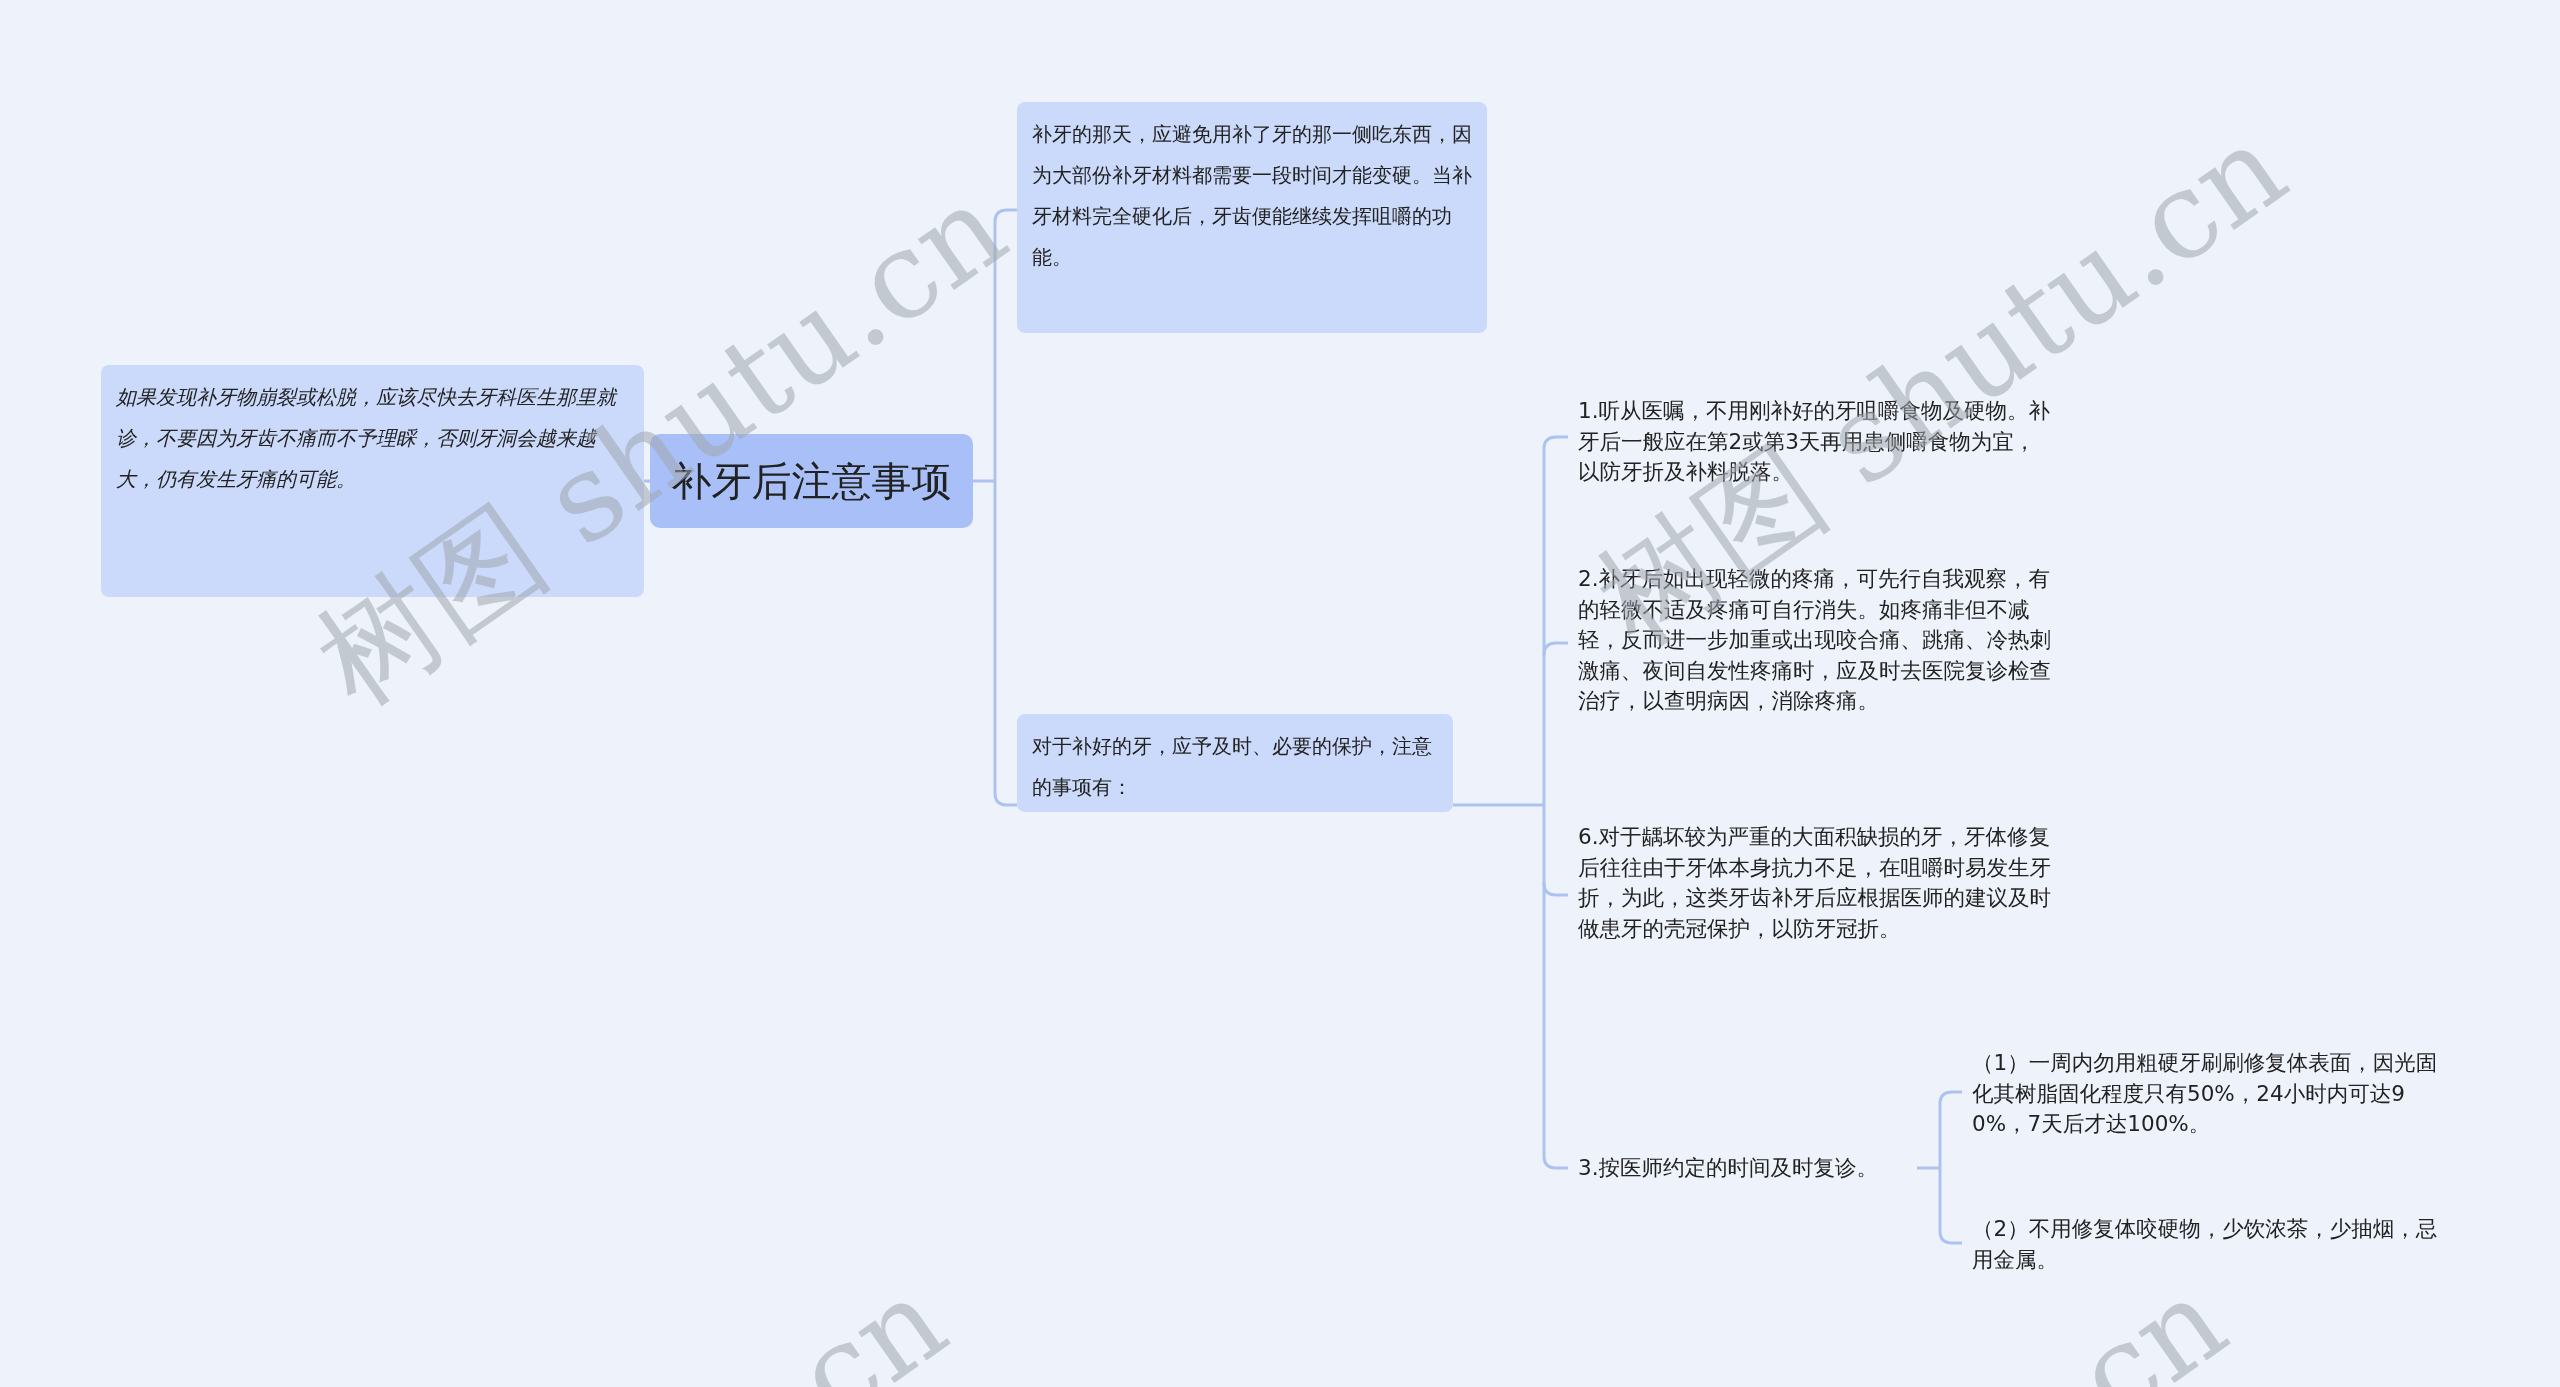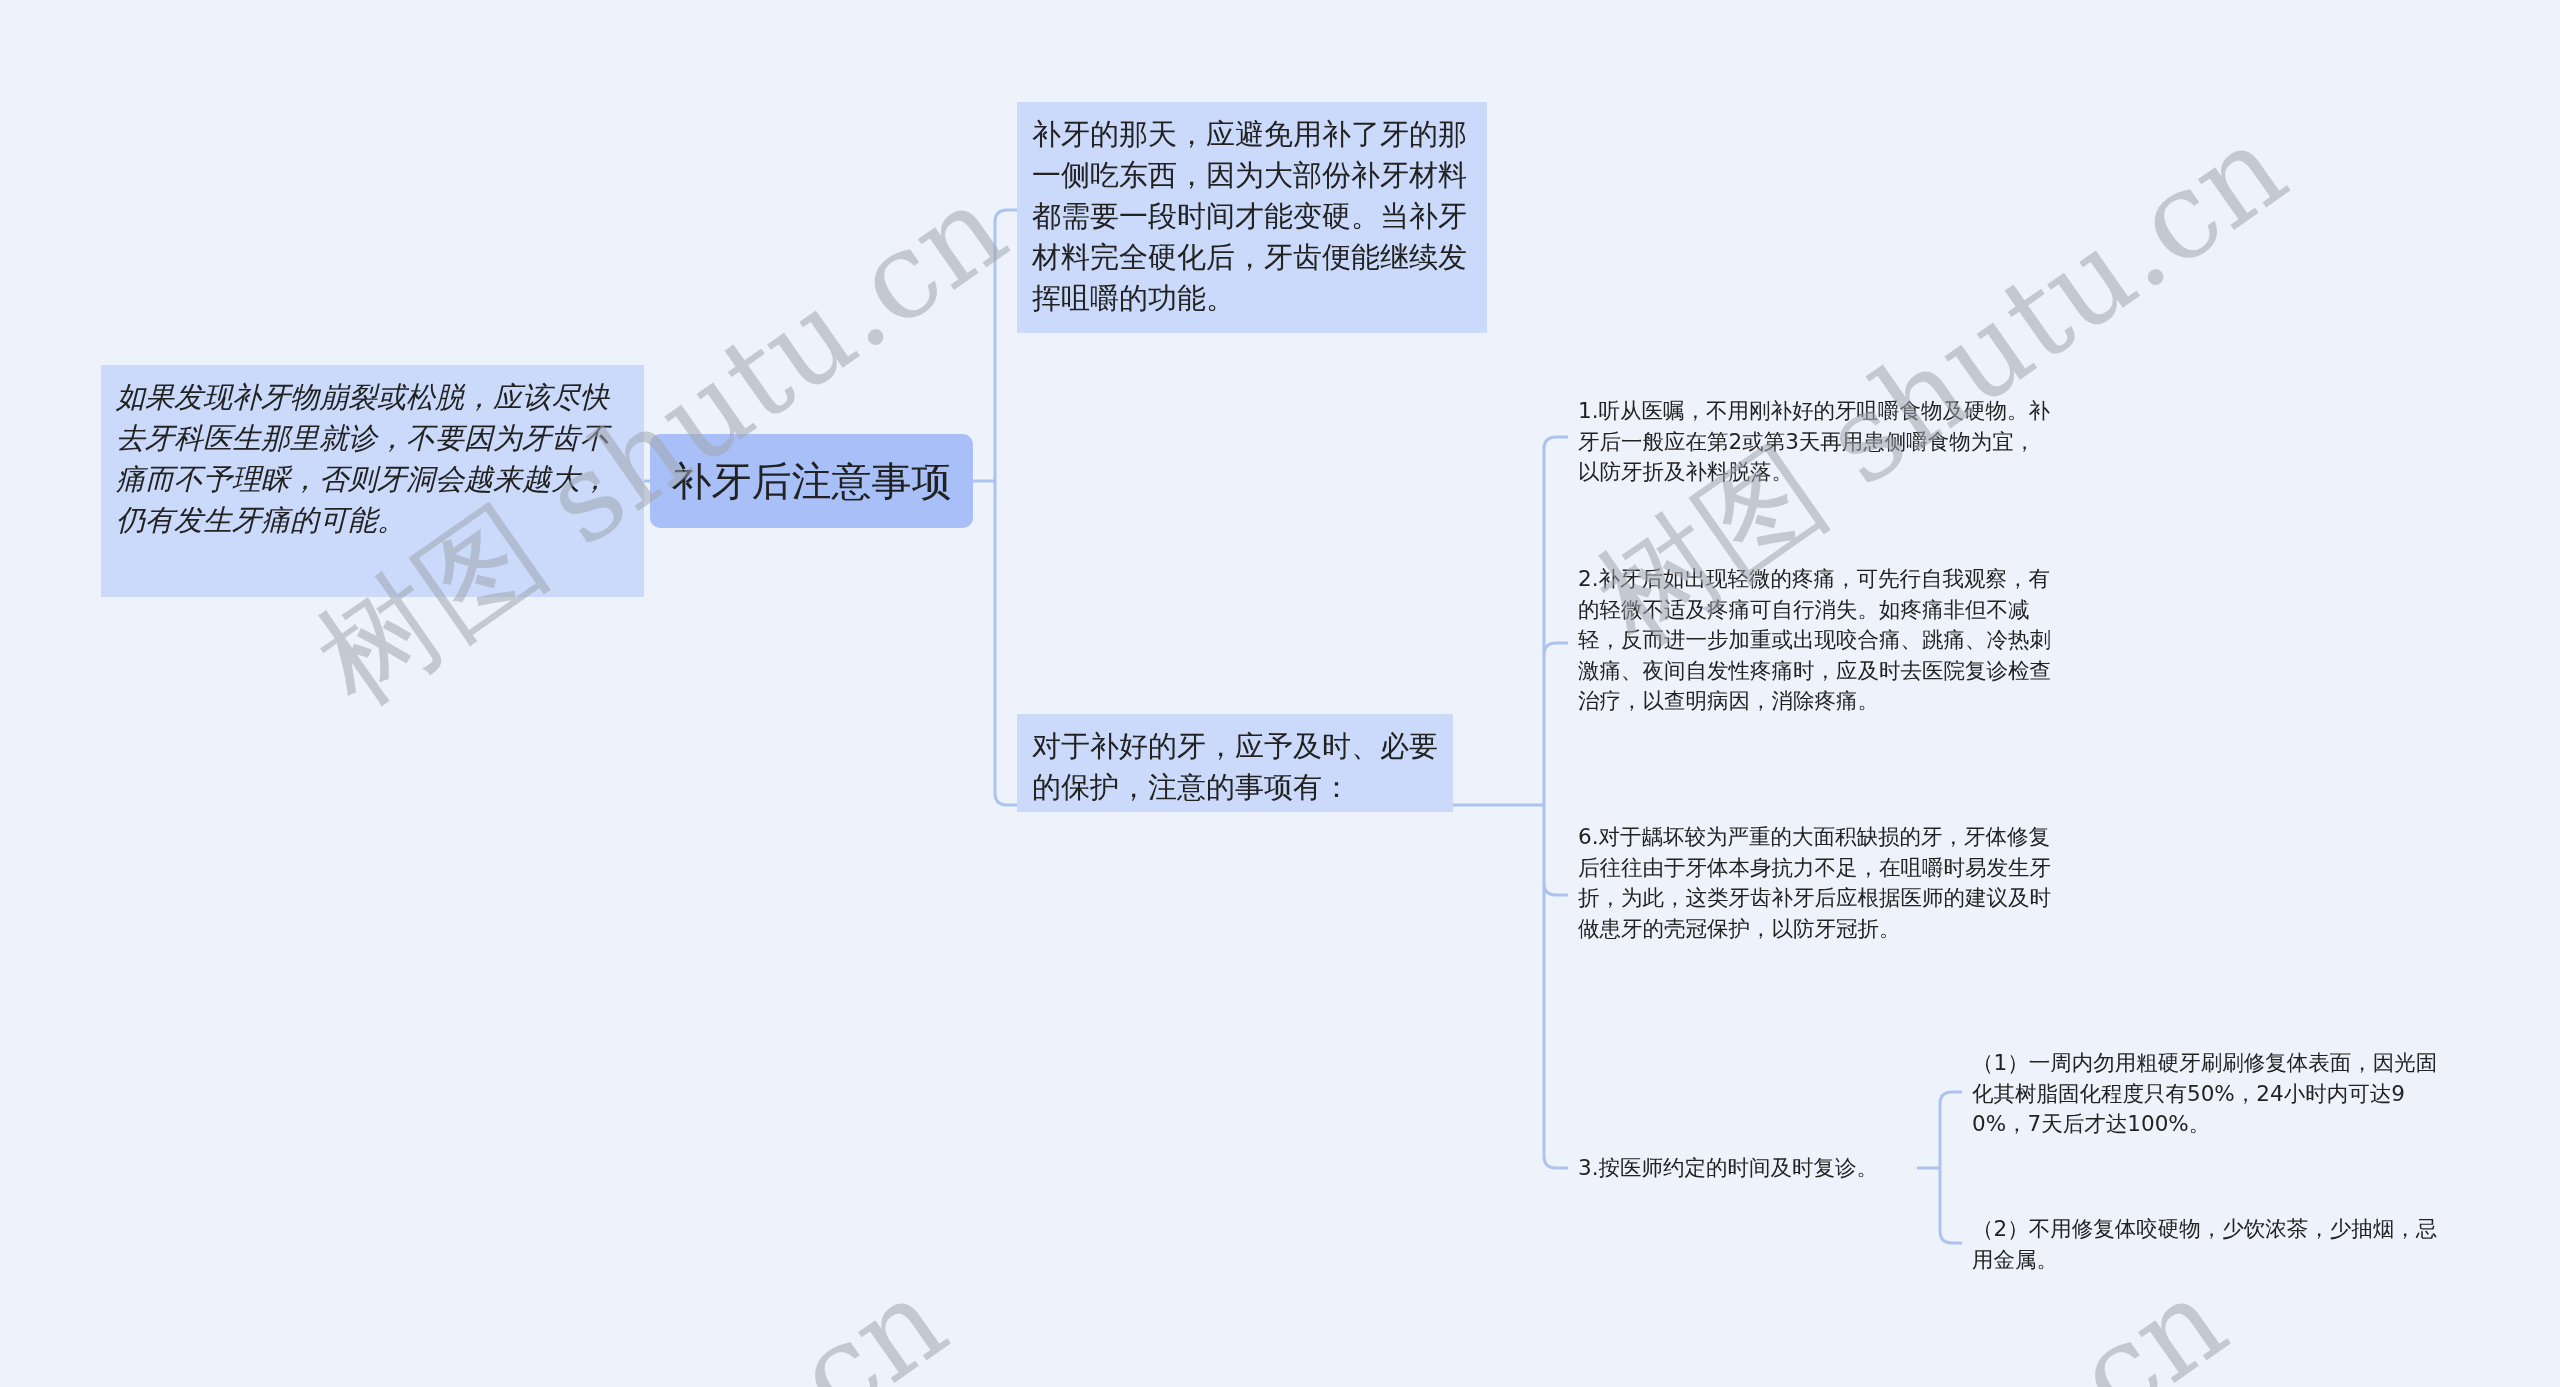--- a/index.html
+++ b/index.html
@@ -3,22 +3,22 @@
 <meta charset="utf-8">
 <style>
   html, body { margin:0; padding:0; }
   body {
     width:2560px; height:1387px; position:relative; overflow:hidden;
     background:#eef3fb;
     font-family:"DejaVu Sans","Liberation Sans",sans-serif;
     color:#222;
   }
   .node {
-    position:absolute; box-sizing:border-box; border-radius:0;
-    background:#cbdafa; padding:12px 15px; line-height:41px; font-size:29px;
+    position:absolute; box-sizing:border-box; border-radius:8px;
+    background:#cbdafa; padding:12px 15px; line-height:41px; font-size:20px;
   }
   .center {
     position:absolute; box-sizing:border-box; border-radius:10px;
     background:#a8c0f7; display:flex; align-items:center; justify-content:center;
     font-size:40px;
     font-family:Liberation Mono, monospace;
   }
   .leaf {
     position:absolute; font-size:21.5px; line-height:30.5px; color:#222;
     white-space:pre-wrap; word-break:break-all;

